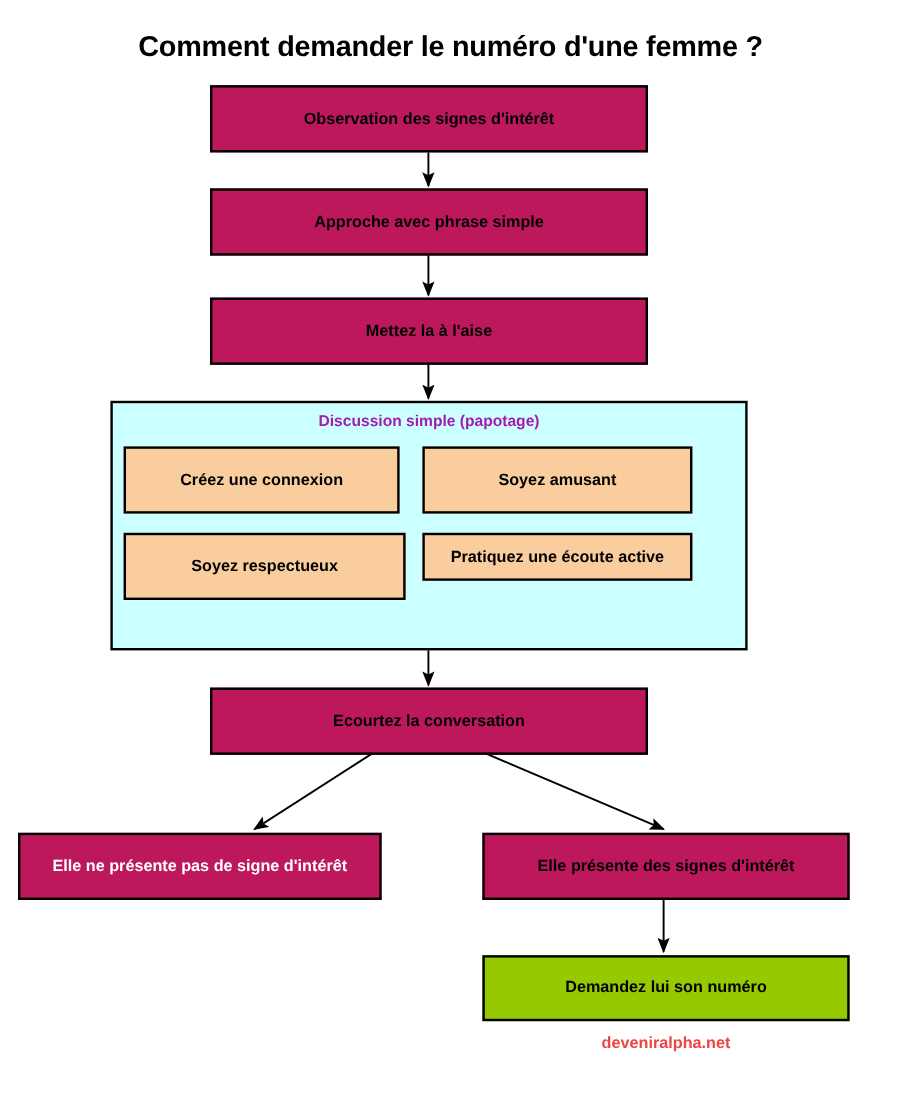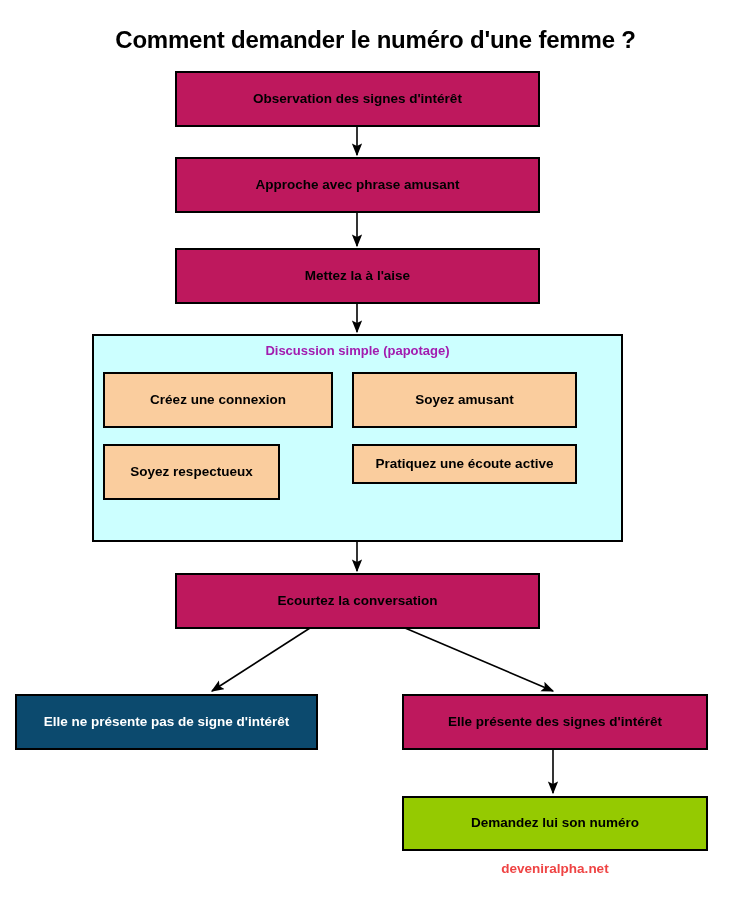--- a/index.html
+++ b/index.html
@@ -41,21 +41,21 @@
     justify-content: center;
     text-align: center;
     font-size: 13.5px;
     font-weight: bold;
     color: #000000;
     line-height: 1.2;
     padding: 0 6px;
   }
   .cyan  { background: #be185d; }
   .orange{ background: #FACD9E; }
-  .red   { background: #0c4a6e; color: #ffffff; }
+  .red   { background: #be185d; color: #ffffff; }
   .green { background: #95CA01; }
 
   .group-box {
     position: absolute;
     box-sizing: border-box;
     border: 2px solid #000000;
     background: #CCFFFF;
   }
   .group-label {
     position: absolute;
@@ -111,40 +111,40 @@
       <line x1="405" y1="628" x2="553" y2="691"></line>
       <line x1="553" y1="749" x2="553" y2="793"></line>
     </g>
   </svg>
 
   <div class="node cyan" style="left:175px; top:71px; width:365px; height:56px;">
     <span>Observation des signes d'intérêt</span>
   </div>
 
   <div class="node cyan" style="left:175px; top:157px; width:365px; height:56px;">
-    <span>Approche avec phrase amusant</span>
+    <span>Approche avec phrase simple</span>
   </div>
 
   <div class="node cyan" style="left:175px; top:248px; width:365px; height:56px;">
     <span>Mettez la à l'aise</span>
   </div>
 
   <div class="group-box" style="left:92px; top:334px; width:531px; height:208px;">
     <div class="group-label">Discussion simple (papotage)</div>
   </div>
 
   <div class="node orange" style="left:103px; top:372px; width:230px; height:56px;justify-content:center;">
     <span>Créez une connexion</span>
   </div>
 
   <div class="node orange" style="left:352px; top:372px; width:225px; height:56px;">
     <span>Soyez amusant</span>
   </div>
 
-  <div class="node orange" style="left:103px; top:444px; width:177px; height:56px;">
+  <div class="node orange" style="left:103px; top:444px; width:235px; height:56px;">
     <span>Soyez respectueux</span>
   </div>
 
   <div class="node orange" style="left:352px; top:444px; width:225px; height:40px;">
     <span>Pratiquez une écoute active</span>
   </div>
 
   <div class="node cyan" style="left:175px; top:573px; width:365px; height:56px;">
     <span>Ecourtez la conversation</span>
   </div>

